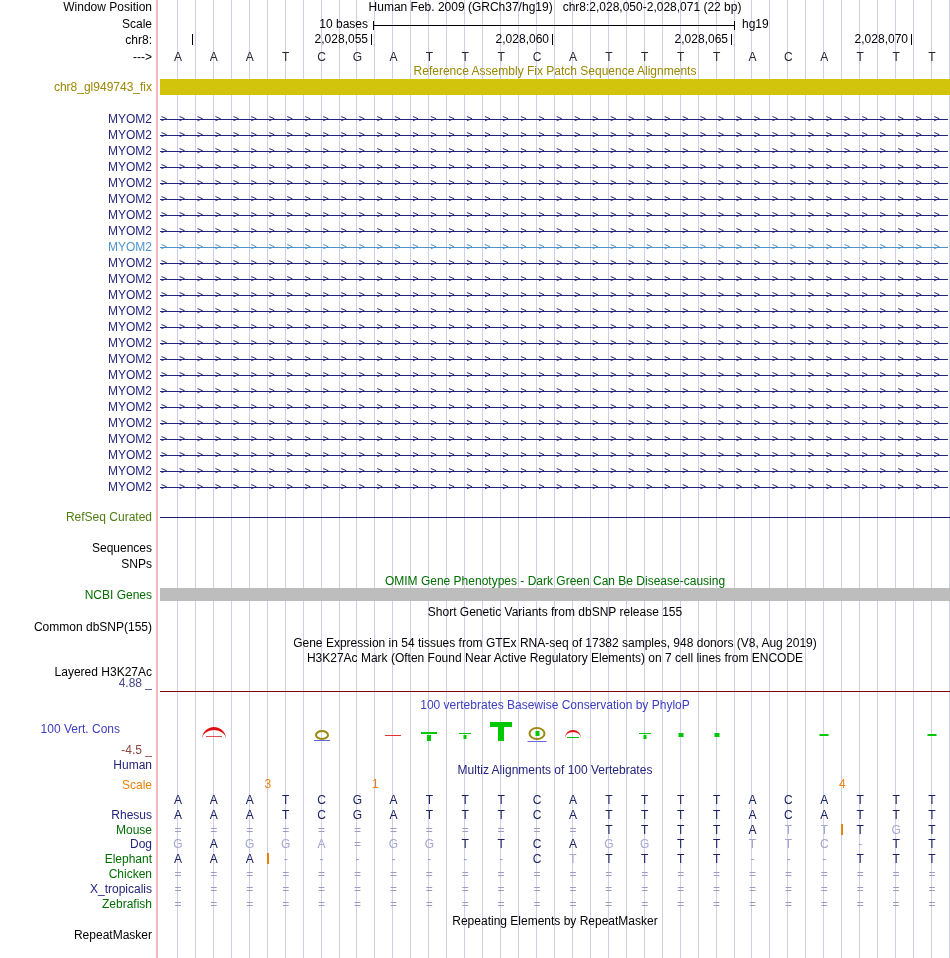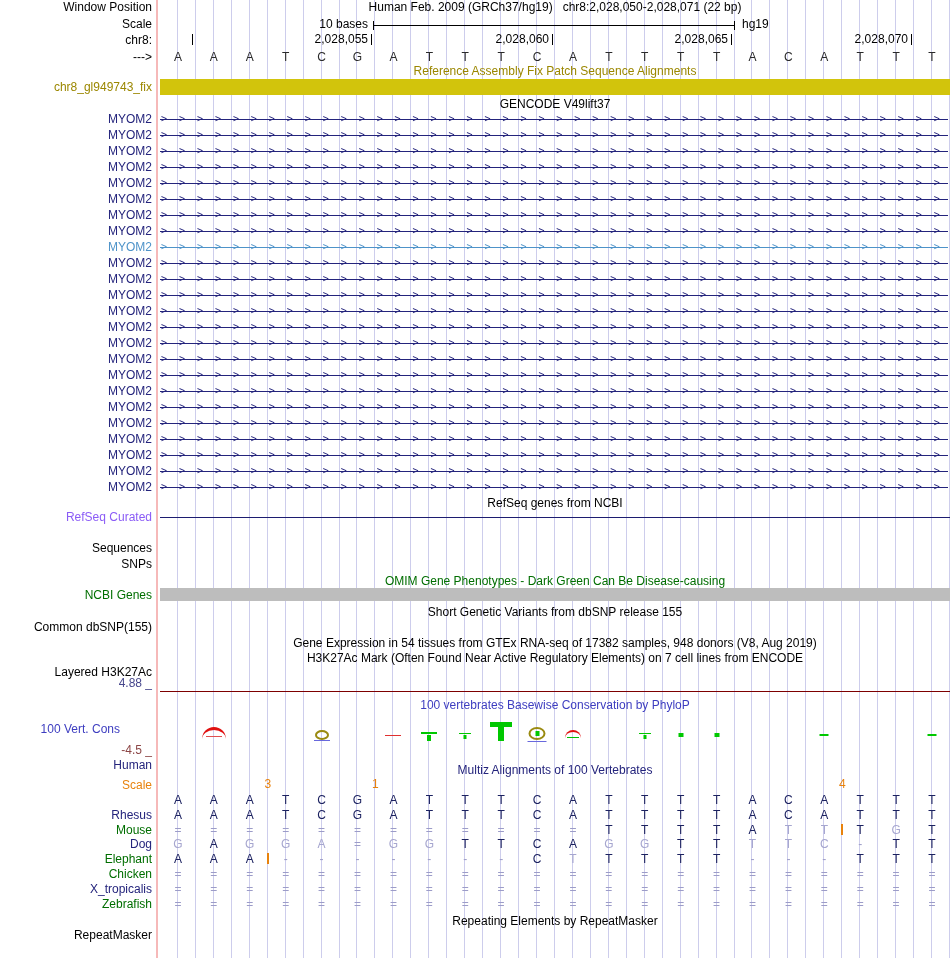--- a/index.html
+++ b/index.html
@@ -4,21 +4,21 @@
 <style>
   html,body{margin:0;padding:0;background:#fff;}
   #screen{position:relative;width:950px;height:958px;background:#fff;overflow:hidden;
           font-family:"Liberation Sans","DejaVu Sans",sans-serif;font-size:12px;color:#000;}
   
   .grid{position:absolute;left:160px;top:0;width:790px;height:958px;
         background:repeating-linear-gradient(to right,transparent 0,transparent 16.95px,#cdcdec 16.95px,#cdcdec 17.954px);}
   .leftline{position:absolute;left:156px;top:0;width:2px;height:958px;background:#f6b9b9;}
   .side{position:absolute;left:0;width:152px;height:14px;line-height:14px;text-align:right;white-space:nowrap;}
   .ctr{position:absolute;left:160px;width:790px;height:14px;line-height:14px;text-align:center;white-space:pre;}
-  .navy{color:#24247c}.blue2{color:#8b5cf6}.green{color:#006e00}.olive{color:#9b8700}
+  .navy{color:#24247c}.blue2{color:#4d7c0f}.green{color:#006e00}.olive{color:#9b8700}
   .black{color:#000}.phyblue{color:#3d3dc0}.phymax{color:#46468c}.phymin{color:#8c4646}
   .orange{color:#e8820c}
   
   .tick{position:absolute;width:1px;height:11px;background:#000;}
   .ticklab{position:absolute;width:72px;height:13px;line-height:13px;text-align:right;white-space:nowrap;}
   .scalebar{position:absolute;left:373px;top:21px;width:360px;height:9px;
             border-left:1px solid #000;border-right:1px solid #000;}
   .scalebar i{position:absolute;left:0;right:0;top:4px;border-top:1px solid #000;display:block;}
   .seqbase{position:absolute;width:20px;margin-left:-10px;text-align:center;height:14px;line-height:14px;color:#2a2a2a;}
   
@@ -77,24 +77,22 @@
   <div style="position:absolute;left:742px;top:17px;height:14px;line-height:14px;" class="black">hg19</div>
   <div class="side black" style="top:33px">chr8:</div>
   <div id="coord-row"></div>
   <div class="side black" style="top:50px">---&gt;</div>
   <div id="sequence-row"></div>
 
   <div class="ctr olive" style="top:64px">Reference Assembly Fix Patch Sequence Alignments</div>
   <div class="fixbar"></div>
   <div class="side olive" style="top:80px">chr8_gl949743_fix</div>
 
-  <div class="ctr black" style="top:97px">GENCODE V49lift37</div>
   <div id="gencode-rows"></div>
 
-  <div class="ctr black" style="top:496px">RefSeq genes from NCBI</div>
   <div class="side blue2" style="top:510px">RefSeq Curated</div>
   <div class="hline-navy"></div>
   <div class="side black" style="top:541px">Sequences</div>
   <div class="side black" style="top:557px">SNPs</div>
   <div class="ctr green" style="top:574px">OMIM Gene Phenotypes - Dark Green Can Be Disease-causing</div>
   <div class="omimbar"></div>
   <div class="side green" style="top:588px">NCBI Genes</div>
   <div class="ctr black" style="top:605px">Short Genetic Variants from dbSNP release 155</div>
   <div class="side black" style="top:620px">Common dbSNP(155)</div>
 

